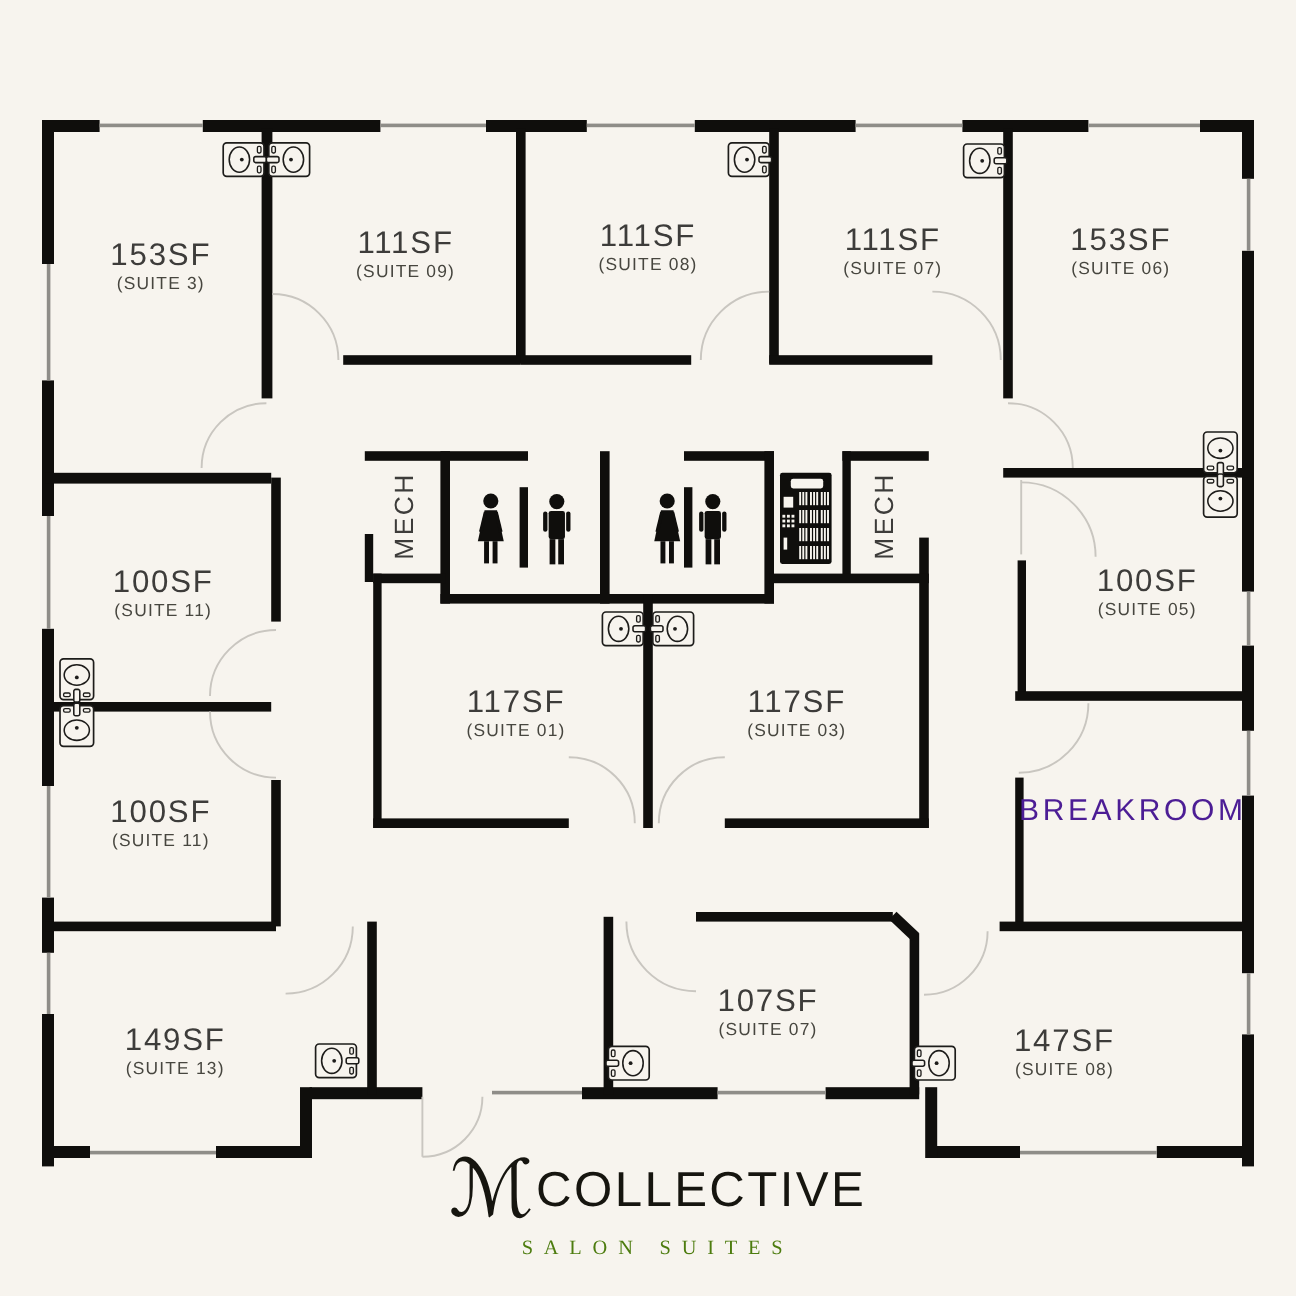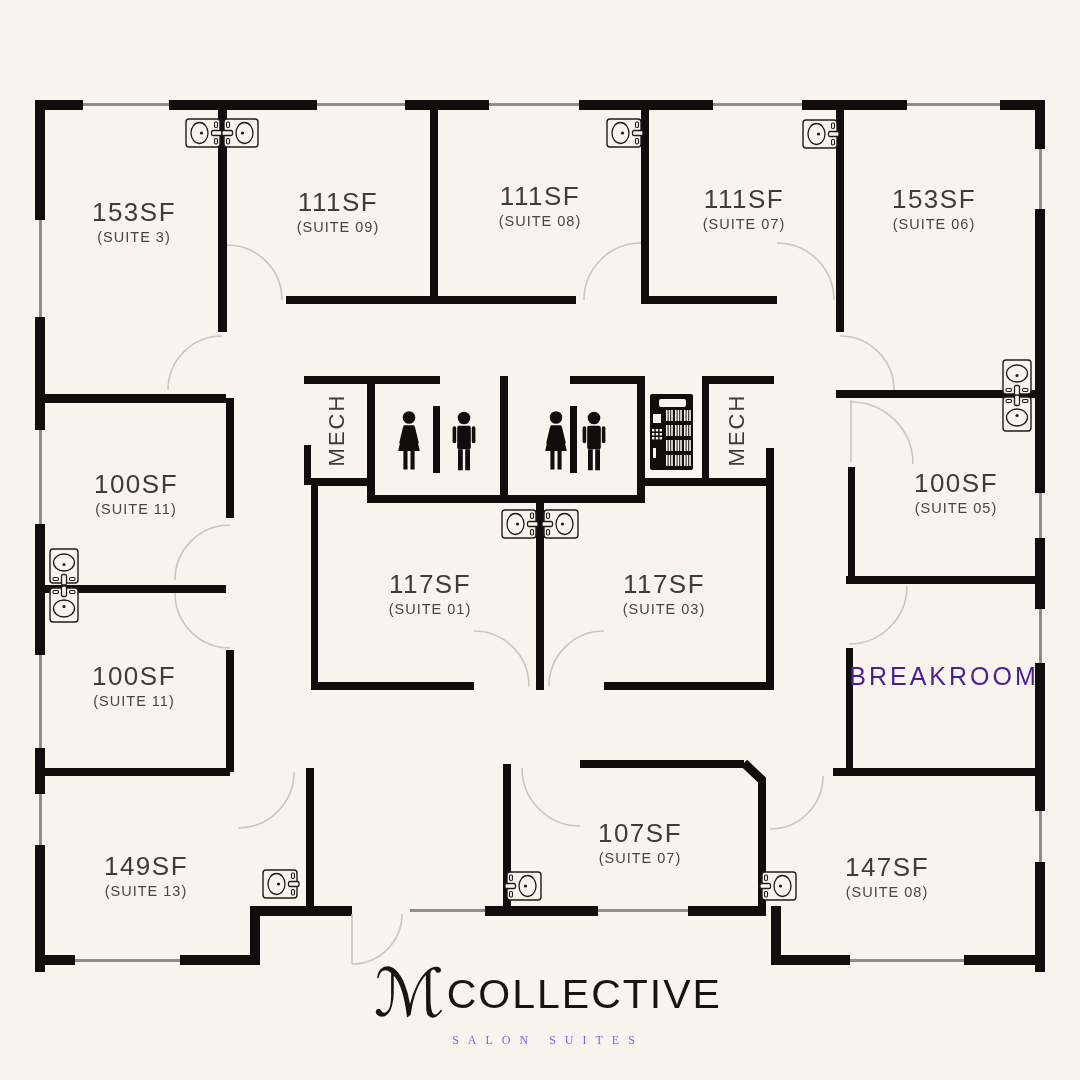--- a/index.html
+++ b/index.html
@@ -14,22 +14,22 @@
   .room-label{position:absolute;transform:translate(-50%,-50%);text-align:center;
               color:#4c1d95;font-size:25px;letter-spacing:3px;white-space:nowrap;}
   .mech-label{position:absolute;transform:translate(-50%,-50%) rotate(-90deg);
               color:#3d3c3a;font-size:22px;letter-spacing:2px;white-space:nowrap;}
   .logo{position:absolute;left:548px;top:1004px;transform:translate(-50%,-50%);
         text-align:center;color:#16150f;white-space:nowrap;}
   .logo-line{display:flex;align-items:center;justify-content:center;}
   .logo-m{font-family:"DejaVu Serif","DejaVu Sans",serif;font-size:66px;line-height:1;
           margin-right:2px;font-style:normal;}
   .logo-name{font-family:Liberation Sans, sans-serif;font-size:41px;letter-spacing:2px;line-height:1;}
-  .logo-tag{font-family:"Liberation Serif",serif;font-size:12px;letter-spacing:9px;
-            margin-top:6px;color:#8b5cf6;}
+  .logo-tag{font-family:"Liberation Serif",serif;font-size:17px;letter-spacing:9px;
+            margin-top:6px;color:#4d7c0f;}
 </style>
 </head>
 <body>
 
 <div class="stage">
 
   <svg class="plan-svg" viewBox="0 0 1080 1080">
     <defs>
       <g id="sinkdef">
         <rect x="-14" y="-17" width="28" height="34" rx="3" fill="#f7f4ee" stroke="#1d1c1a" stroke-width="1.4"></rect>

